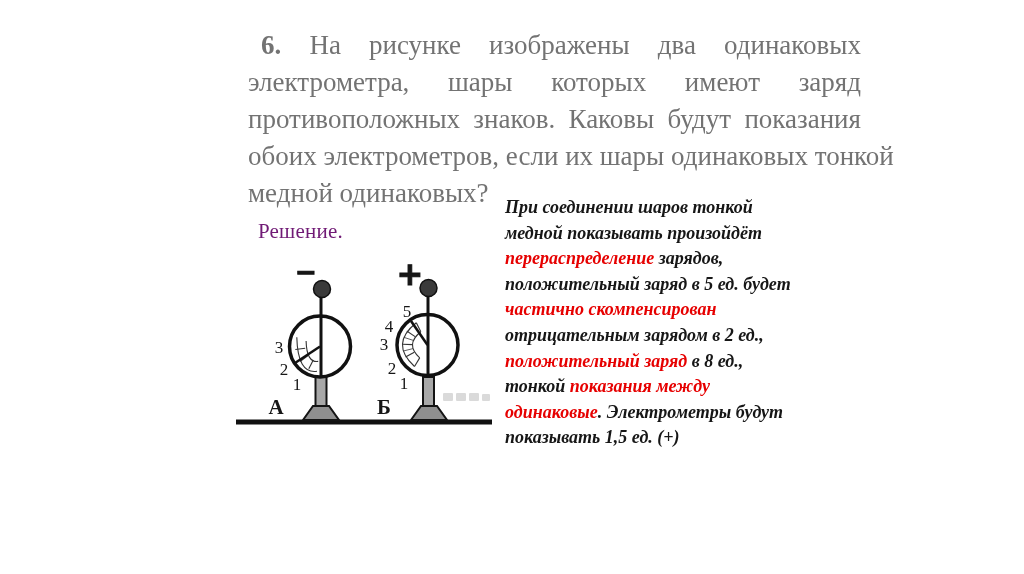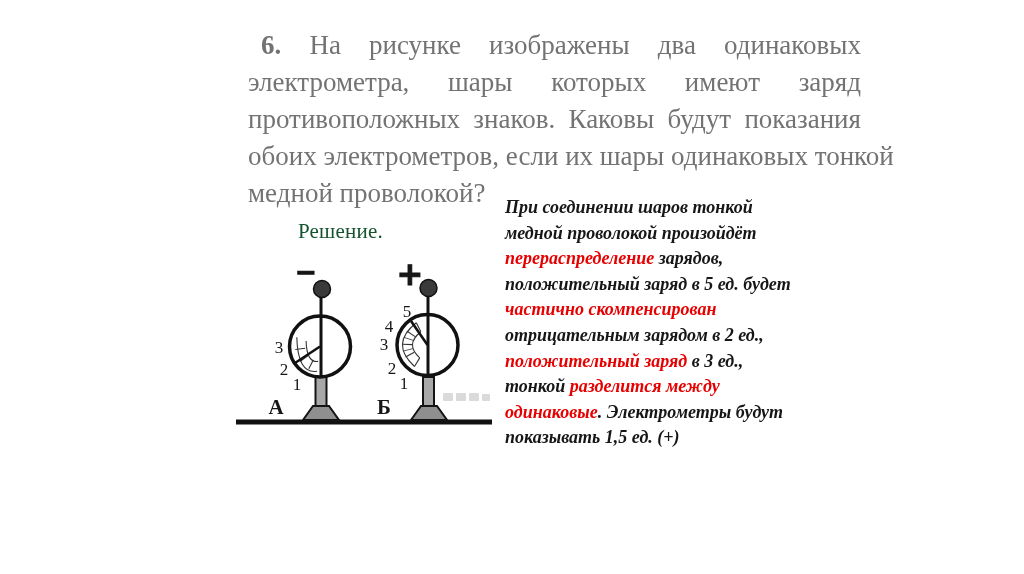--- a/index.html
+++ b/index.html
@@ -15,21 +15,21 @@
   .problem .pline{
     text-align:justify;text-align-last:justify;white-space:nowrap;
   }
   .problem .pline.first{text-indent:13px;}
   .problem .pline.last{text-align-last:left;}
   .b{font-weight:bold;}
   .r{color:var(--red,#e60000);text-align:right;}
   
   .solution-label{
     position:absolute;left:258px;top:219px;
-    font-size:21px;color:#14532d;letter-spacing:.2px;margin-left:40px;
+    font-size:21px;color:#701a75;letter-spacing:.2px;
   }
   
   .solution{
     position:absolute;left:505px;top:195px;width:400px;
     font-size:18px;line-height:25.6px;
     font-weight:bold;font-style:italic;color:#161616;
   }
   .solution .sline{white-space:nowrap;}
   
   .figure-svg{position:absolute;left:230px;top:252px;width:270px;height:180px;}
@@ -44,21 +44,21 @@
 </head>
 <body>
 
 <div class="slide">
 
   <div class="problem">
     <div class="pline first"><span class="b">6.</span><span> На рисунке изображены два одинаковых</span></div>
     <div class="pline"><span>электрометра, шары которых имеют заряд</span></div>
     <div class="pline"><span>противоположных знаков. Каковы будут показания</span></div>
     <div class="pline"><span>обоих электрометров, если их шары одинаковых тонкой</span></div>
-    <div class="pline last"><span>медной проволокой?</span></div>
+    <div class="pline last"><span>медной одинаковых?</span></div>
   </div>
 
   <div class="solution-label">Решение.</div>
 
   <svg class="figure-svg" viewBox="230 252 270 180" xmlns="http://www.w3.org/2000/svg">
 
     <line x1="236" y1="422" x2="492" y2="422" stroke="#111" stroke-width="5"></line>
 
     <g>
       <rect x="315.5" y="377" width="11" height="31" fill="#a8a8a8" stroke="#141414" stroke-width="2"></rect>
@@ -113,24 +113,24 @@
     <g fill="#d4d4d4" opacity="0.85">
       <rect x="443" y="393" width="10" height="8" rx="1"></rect>
       <rect x="456" y="393" width="10" height="8" rx="1"></rect>
       <rect x="469" y="393" width="10" height="8" rx="1"></rect>
       <rect x="482" y="394" width="8" height="7" rx="1"></rect>
     </g>
   </svg>
 
   <div class="solution">
     <div class="sline"><span>При соединении шаров тонкой</span></div>
-    <div class="sline"><span>медной проволокой произойдёт</span></div>
+    <div class="sline"><span>медной показывать произойдёт</span></div>
     <div class="sline"><span class="r">перераспределение</span><span> зарядов,</span></div>
     <div class="sline"><span>положительный заряд в 5 ед. будет</span></div>
     <div class="sline"><span class="r">частично скомпенсирован</span></div>
     <div class="sline"><span>отрицательным зарядом в 2 ед.,</span></div>
-    <div class="sline"><span class="r">положительный заряд</span><span> в 3 ед.,</span></div>
-    <div class="sline"><span>тонкой </span><span class="r">разделится между</span></div>
+    <div class="sline"><span class="r">положительный заряд</span><span> в 8 ед.,</span></div>
+    <div class="sline"><span>тонкой </span><span class="r">показания между</span></div>
     <div class="sline"><span class="r">одинаковые</span><span>. Электрометры будут</span></div>
     <div class="sline"><span>показывать 1,5 ед. (+)</span></div>
   </div>
 
 </div>
 
 </body></html>

